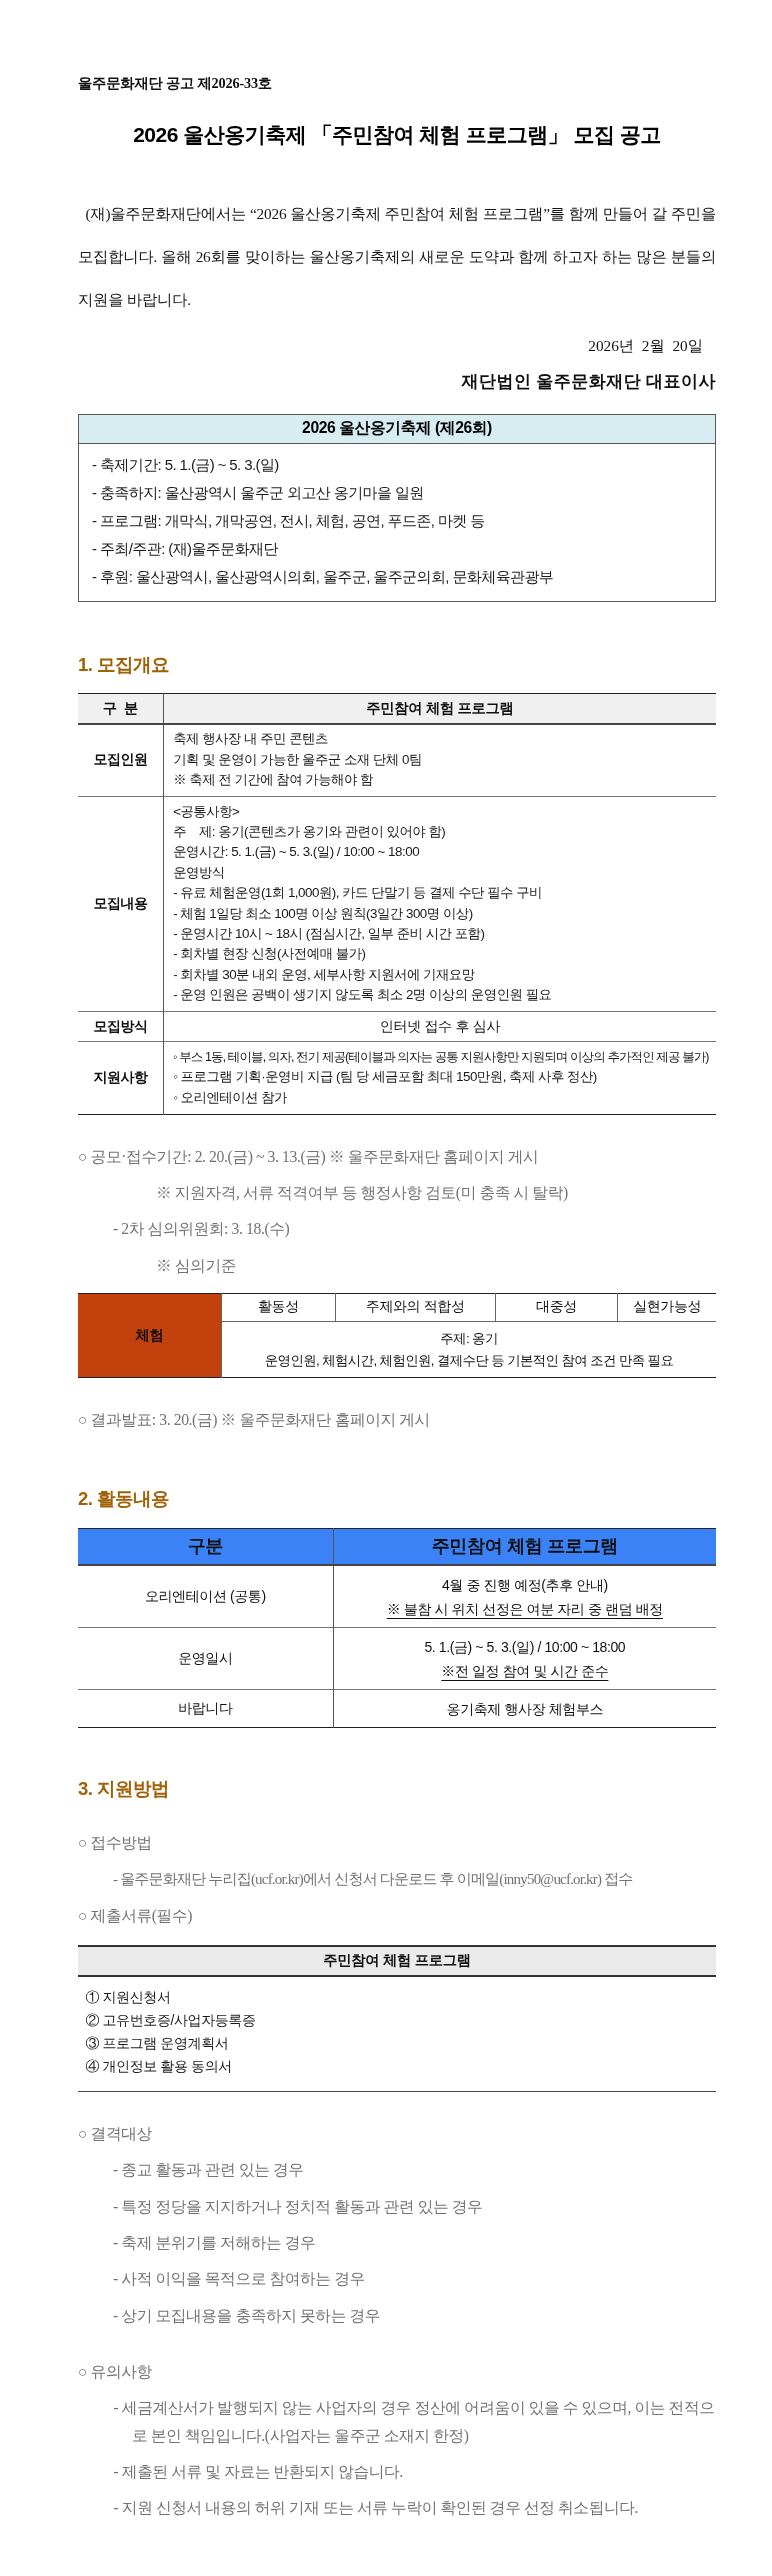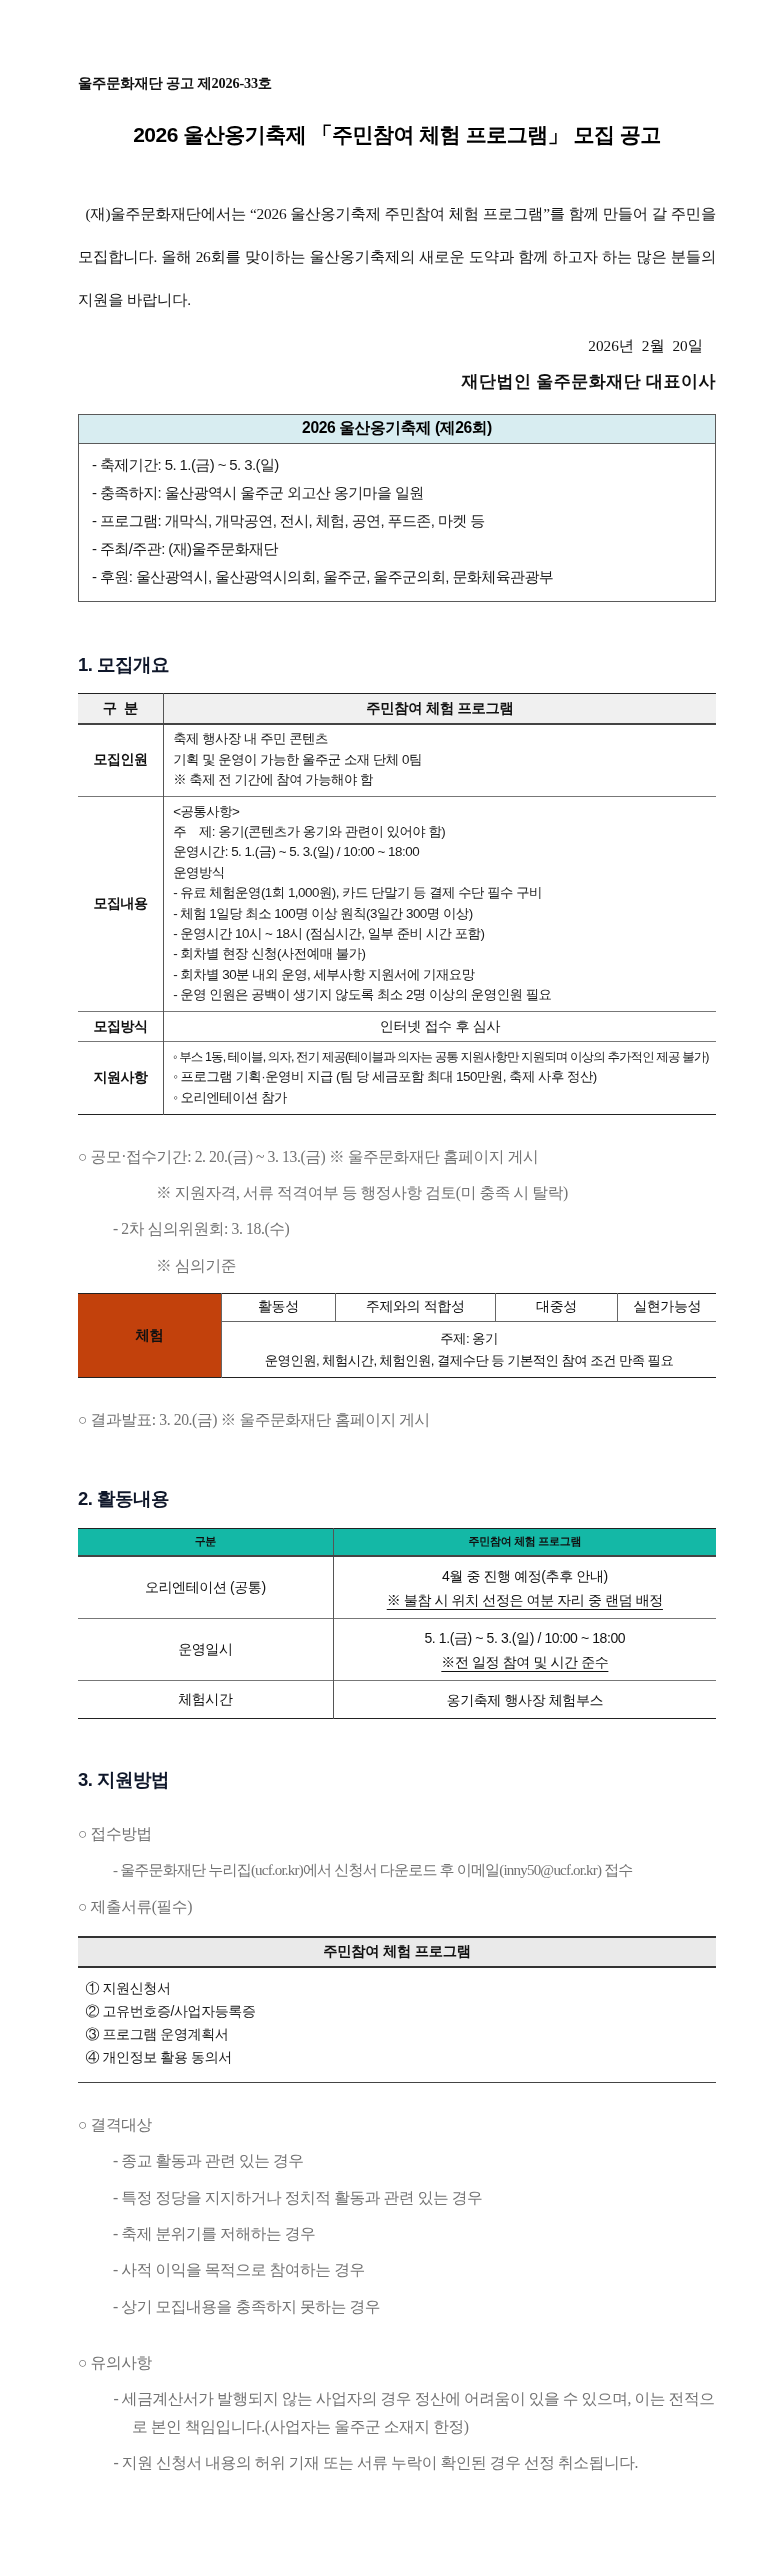--- a/index.html
+++ b/index.html
@@ -28,21 +28,21 @@
     padding:3.7px 0;letter-spacing:-0.4px;color:#000;
   }
   .fest-body{padding:7.4px 11px 9.3px 13px;}
   .fest-item{
     font-family:"Liberation Sans",sans-serif;font-size:15px;line-height:28px;
     letter-spacing:-0.6px;color:#1a1a1a;
   }
   
   .sec-head{
     font-family:"Liberation Sans",sans-serif;font-weight:bold;font-size:18.5px;
-    letter-spacing:-0.5px;color:#0f172a;margin:0;
+    letter-spacing:-0.5px;color:#a16207;margin:0;
   }
   .mt-sec1{margin-top:50px;}
   .mt-sec2{margin-top:52px;}
   .mt-sec3{margin-top:48px;}
   
   table{border-collapse:collapse;width:100%;}
   .t1{margin-top:16.7px;font-family:"Liberation Sans",sans-serif;
       border-top:1.9px solid #222;border-bottom:1.9px solid #222;}
   .t1 .thead td{
     background:#f0f0f0;text-align:center;font-weight:bold;font-size:14.3px;
@@ -73,21 +73,21 @@
     background:#c2410c;font-weight:bold;text-align:center;width:141px;
     border-top:none;border-bottom:none;font-size:14.3px;
   }
   .t2 .crit-col{text-align:center;padding:4.6px 1.9px;border-top:none;}
   .t2 .crit-note{border-bottom:none;text-align:center;padding:5.6px 3.7px;}
   .crit-note-line{line-height:22px;white-space:nowrap;letter-spacing:-0.6px;font-size:13.4px;}
   
   .t3{margin-top:16.7px;font-family:"Liberation Sans",sans-serif;
       border-top:1.9px solid #222;border-bottom:1.9px solid #222;}
   .t3 .thead td{
-    background:#14b8a6;text-align:center;font-weight:bold;font-size:11px;
+    background:#3b82f6;text-align:center;font-weight:bold;font-size:18px;
     padding:5.6px 3.7px;border-bottom:2.8px double #444;letter-spacing:-0.3px;
   }
   .t3 td{vertical-align:middle;}
   .t3 .lab{width:40%;text-align:center;font-size:14px;letter-spacing:-0.4px;
            border-right:0.9px solid #555;padding:5.6px 1.9px;}
   .t3 .cnt{text-align:center;padding:6.5px 5.6px;}
   .t3 tr + tr td{border-top:0.9px solid #777;}
   .t3 tr.thead td{border-top:none;}
   .act-line{font-size:14px;line-height:24px;letter-spacing:-0.4px;}
   .underlined{text-decoration:underline;text-underline-offset:3.7px;}
@@ -219,21 +219,21 @@
       </td>
     </tr>
     <tr>
       <td class="lab">운영일시</td>
       <td class="cnt">
         <div class="act-line">5. 1.(금) ~ 5. 3.(일) / 10:00 ~ 18:00</div>
         <div class="act-line underlined">※전 일정 참여 및 시간 준수</div>
       </td>
     </tr>
     <tr>
-      <td class="lab">체험시간</td>
+      <td class="lab">바랍니다</td>
       <td class="cnt">
         <div class="act-line">옹기축제 행사장 체험부스</div>
       </td>
     </tr>
   </tbody>
     </table>
 
   <h2 class="sec-head mt-sec3">3. 지원방법</h2>
 
   <div class="blist">
@@ -263,18 +263,19 @@
     <div class="b-line dash-item">- 종교 활동과 관련 있는 경우</div>
     <div class="b-line dash-item">- 특정 정당을 지지하거나 정치적 활동과 관련 있는 경우</div>
     <div class="b-line dash-item">- 축제 분위기를 저해하는 경우</div>
     <div class="b-line dash-item">- 사적 이익을 목적으로 참여하는 경우</div>
     <div class="b-line dash-item">- 상기 모집내용을 충족하지 못하는 경우</div>
   </div>
 
   <div class="blist">
     <div class="b-line">○ 유의사항</div>
     <div class="b-line dash-item hang">- 세금계산서가 발행되지 않는 사업자의 경우 정산에 어려움이 있을 수 있으며, 이는 전적으로 본인 책임입니다.(사업자는 울주군 소재지 한정)</div>
+    <div class="b-line dash-item hang">- 제출된 서류 및 자료는 반환되지 않습니다.</div>
     <div class="b-line dash-item hang">- 지원 신청서 내용의 허위 기재 또는 서류 누락이 확인된 경우 선정 취소됩니다.</div>
 
   </div>
 
 </div>
 
 
 </body></html>

